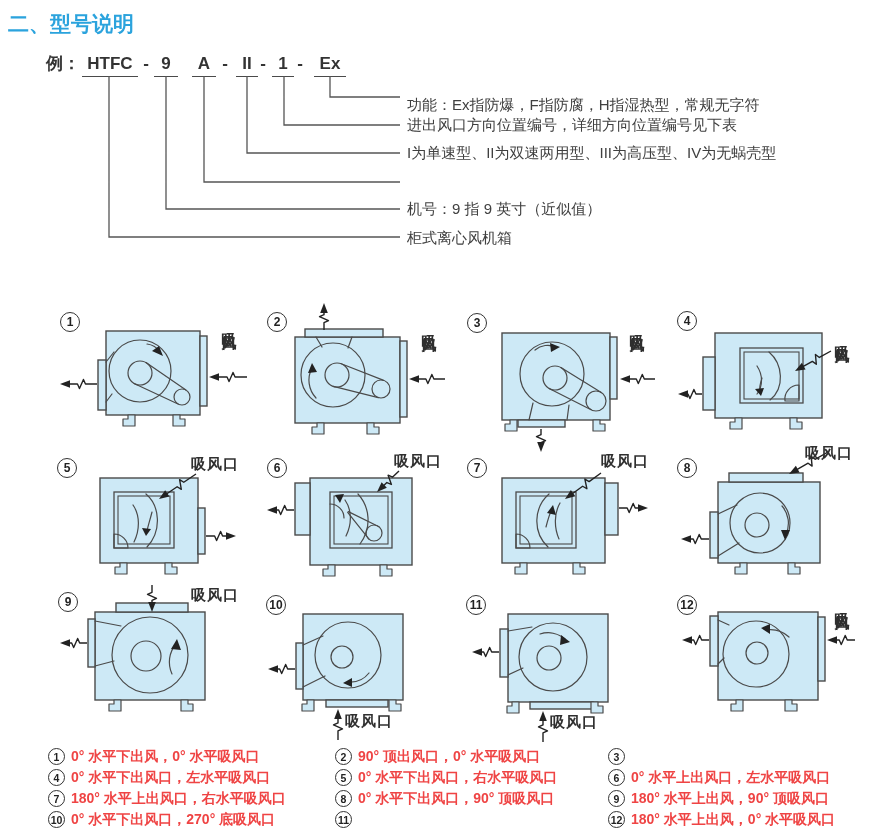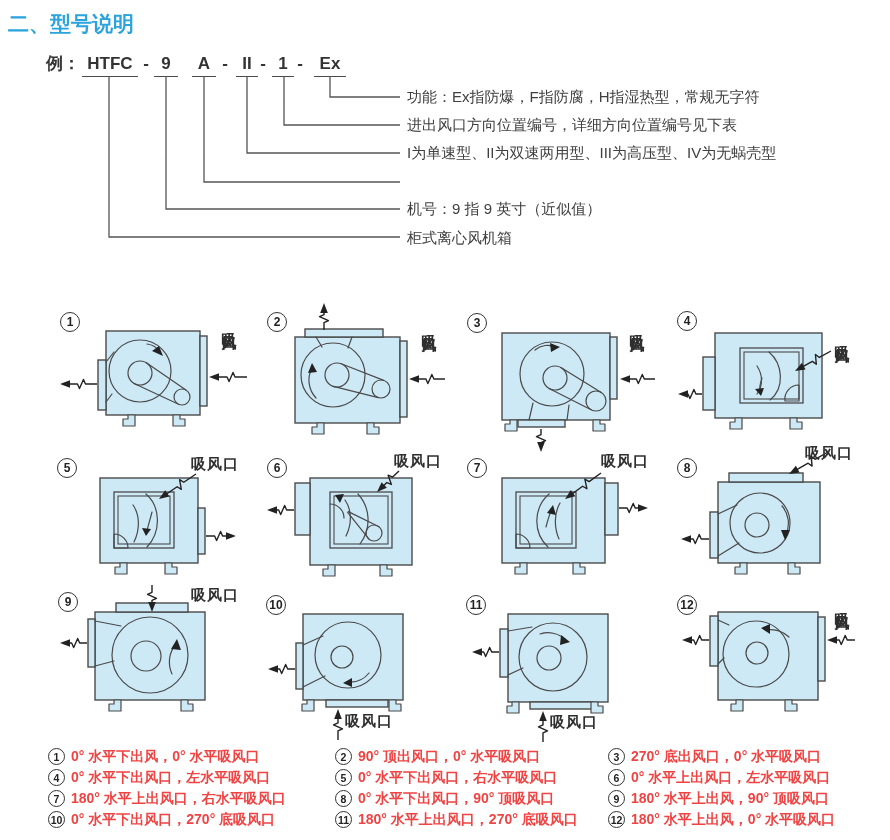--- a/index.html
+++ b/index.html
@@ -41,21 +41,21 @@
   <span class="mp u" style="left:236px;width:22px">II</span>
   <span class="mp" style="left:257px;width:12px">-</span>
   <span class="mp u" style="left:272px;width:22px">1</span>
   <span class="mp" style="left:294px;width:12px">-</span>
   <span class="mp u" style="left:314px;width:32px">Ex</span>
 
   <svg class="mlines" width="890" height="260">
     <path d="M109 76 V237 H400 M166 76 V209 H400 M204 76 V182 H400 M247 76 V153 H400 M284 76 V125 H400 M330 76 V97 H400" fill="none" stroke="#555" stroke-width="1.3"></path>
   </svg>
 
-  <div class="mdesc" style="top:88px">功能：Ex指防爆，F指防腐，H指湿热型，常规无字符</div>
+  <div class="mdesc" style="top:96px">功能：Ex指防爆，F指防腐，H指湿热型，常规无字符</div>
   <div class="mdesc" style="top:116px">进出风口方向位置编号，详细方向位置编号见下表</div>
   <div class="mdesc" style="top:144px">I为单速型、II为双速两用型、III为高压型、IV为无蜗壳型</div>
   <div class="mdesc" style="top:200px">机号：9 指 9 英寸（近似值）</div>
   <div class="mdesc" style="top:229px">柜式离心风机箱</div>
 
 
   <svg id="diag" class="dsvg" width="890" height="770">
       <rect x="106" y="331" width="94" height="84" fill="#cde9f6" stroke="#4a4a4a" stroke-width="1.4"></rect>
       <rect x="200" y="336" width="7" height="70" fill="#cde9f6" stroke="#4a4a4a" stroke-width="1.4"></rect>
       <rect x="98" y="360" width="8" height="50" fill="#cde9f6" stroke="#4a4a4a" stroke-width="1.4"></rect>
@@ -301,27 +301,25 @@
     <div class="fnote">
         <span class="fn">5</span>
         <span class="ft">0° 水平下出风口，右水平吸风口</span>
       </div>
     <div class="fnote">
         <span class="fn">8</span>
         <span class="ft">0° 水平下出风口，90° 顶吸风口</span>
       </div>
     <div class="fnote">
         <span class="fn">11</span>
-        <span class="ft">180° 水平上出风口，270° 底吸风口</span>
       </div>
   </div>
   <div class="fcol" style="left:608px;top:746px">
     <div class="fnote">
         <span class="fn">3</span>
-        <span class="ft">270° 底出风口，0° 水平吸风口</span>
       </div>
     <div class="fnote">
         <span class="fn">6</span>
         <span class="ft">0° 水平上出风口，左水平吸风口</span>
       </div>
     <div class="fnote">
         <span class="fn">9</span>
         <span class="ft">180° 水平上出风，90° 顶吸风口</span>
       </div>
     <div class="fnote">

